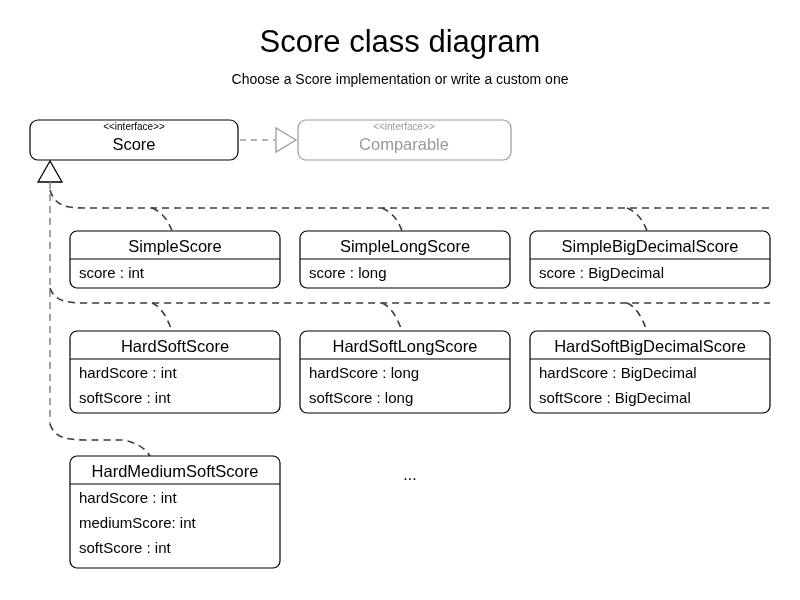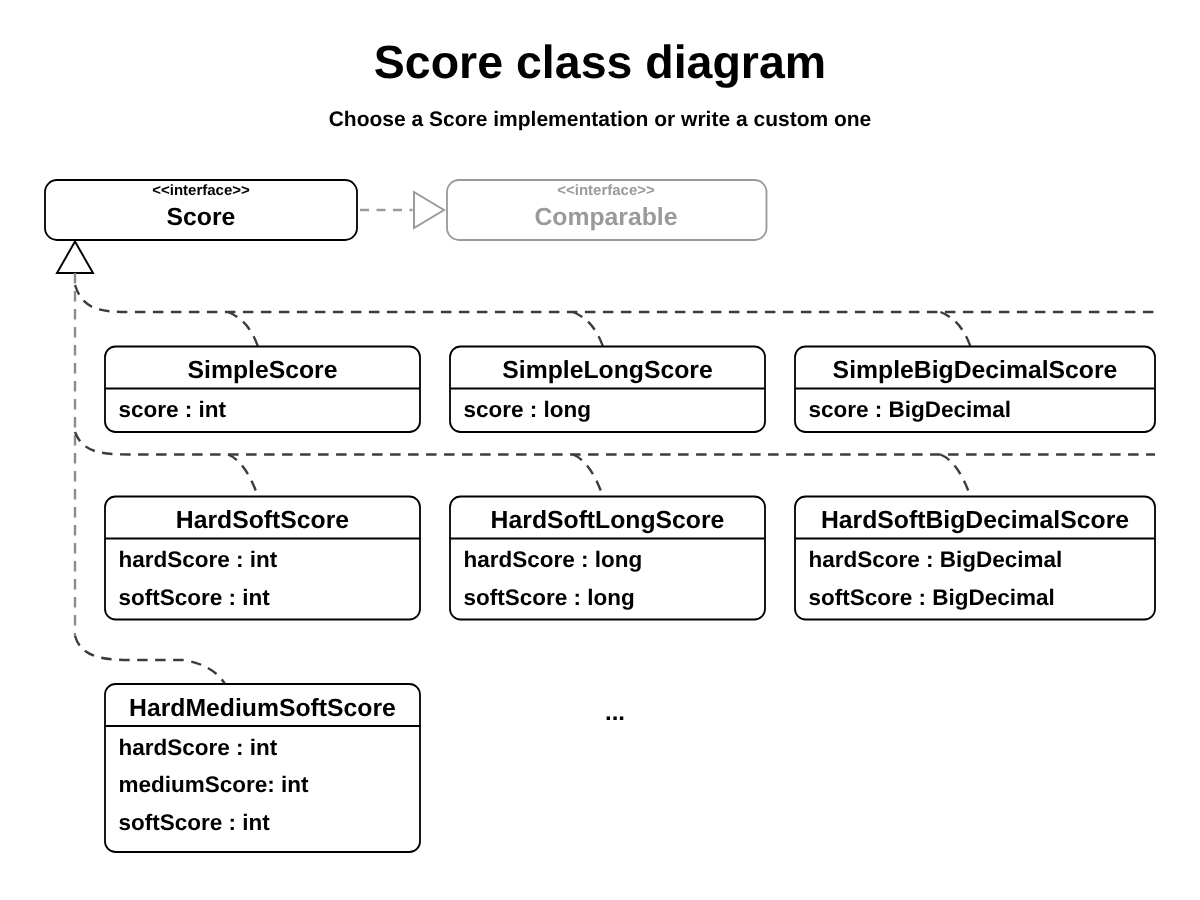--- a/index.html
+++ b/index.html
@@ -11,21 +11,20 @@
     width: 800px;
     height: 600px;
     overflow: hidden;
     font-family: "Liberation Sans", sans-serif;
     color: #000000;
   }
   #diagram-root {
     position: relative;
     width: 776px;
     height: 600px;
-    font-weight: bold;
   }
   svg#uml-canvas {
     position: absolute;
     top: 0;
     left: 0;
     width: 800px;
     height: 600px;
   }
   .title-text {
     font-family: "Liberation Sans", sans-serif;

